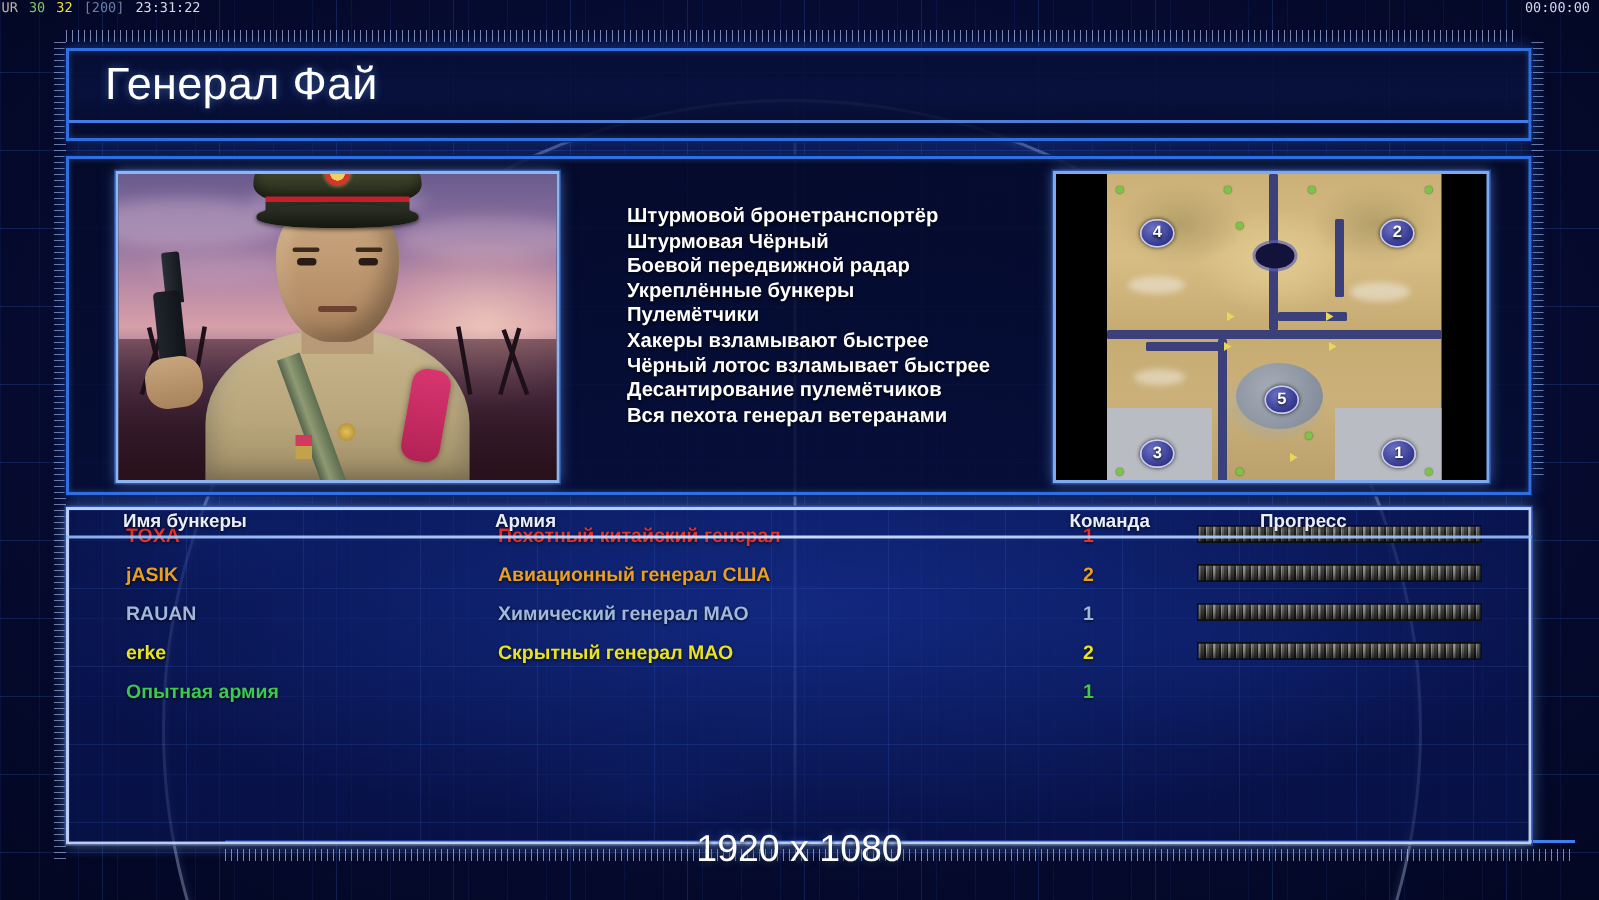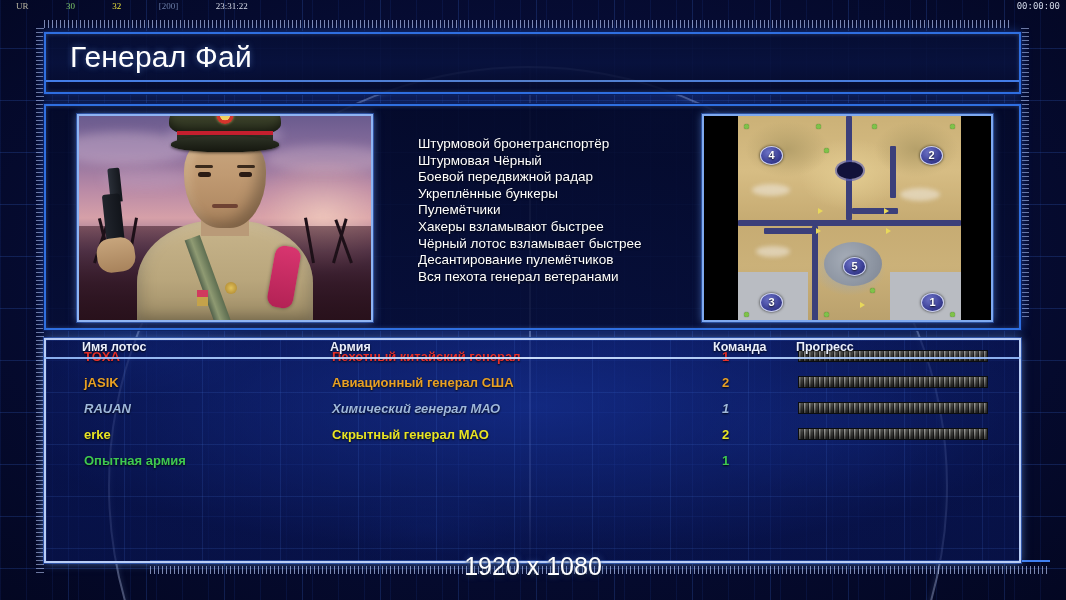--- a/index.html
+++ b/index.html
@@ -68,21 +68,21 @@
   
   .topbar {
     position: absolute; left: 0; top: 0;
     width: 1066px; height: 13px;
     font-family: "DejaVu Sans Mono", monospace;
     font-size: 9px; line-height: 13px;
     letter-spacing: 0px;
     white-space: nowrap;
     z-index: 40;
   }
-  .topbar .seg { padding: 0 16px; font-family: Liberation Serif, serif; }
+  .topbar .seg { padding: 0 1px; }
   .c-ur    { color: #b9b5a0; }
   .c-g1    { color: #7ec86a; }
   .c-g2    { color: #e8e03a; }
   .c-br    { color: #6c7ea8; }
   .c-time  { color: #d8dce8; }
   .topbar-right {
     position: absolute; right: 6px; top: 0;
     font-family: "DejaVu Sans Mono", monospace;
     font-size: 9px; line-height: 13px;
     color: #cfd6e6;
@@ -309,21 +309,21 @@
   .ability-list {
     position: absolute; left: 372px; top: 30px;
     width: 300px;
     z-index: 3;
   }
   .ability-list li {
     list-style: none;
     font-size: 13.5px;
     line-height: 16.6px;
     color: #ffffff;
-    font-weight: 400;
+    font-weight: 700;
     text-shadow: 0 1px 2px rgba(0,0,0,0.85);
     white-space: nowrap;
   }
 
   
   .minimap-frame {
     position: absolute; left: 656px; top: 8px;
     width: 291px; height: 208px;
     border: 2px solid #7fa9ef;
     box-shadow: 0 0 8px rgba(110,165,255,0.55), 0 0 0 1px #17367f;
@@ -409,21 +409,21 @@
   .thead span {
     position: absolute;
     font-size: 12.5px; font-weight: 700;
     color: #e9eefc;
     text-shadow: 0 1px 2px rgba(0,0,0,0.9);
     top: 2px;
   }
   .th-name { left: 38px; }
   .th-army { left: 286px; }
   .th-team { left: 669px; }
-  .th-prog { left: 752px; }
+  .th-prog { left: 796px; }
   .thead-rule {
     position: absolute; left: 44px; top: 357px; width: 977px; height: 2px;
     background: linear-gradient(to right, rgba(150,190,255,0.9), rgba(210,228,255,0.95), rgba(150,190,255,0.9));
     z-index: 21;
   }
 
   .row {
     position: absolute; left: 0; width: 100%; height: 26px;
     z-index: 22;
   }
@@ -581,21 +581,21 @@
           <div class="mm-start" style="left: 56px; top: 30px;">4</div>
           <div class="mm-start" style="left: 216px; top: 30px;">2</div>
           <div class="mm-start" style="left: 139px; top: 141px;">5</div>
           <div class="mm-start" style="left: 56px; top: 177px;">3</div>
           <div class="mm-start" style="left: 217px; top: 177px;">1</div>
         </div>
     </div>
   </div>
 
   <div class="thead">
-    <span class="th-name">Имя лотос</span>
+    <span class="th-name">Имя бункеры</span>
     <span class="th-army">Армия</span>
     <span class="th-team">Команда</span>
     <span class="th-prog">Прогресс</span>
   </div>
   <div class="thead-rule"></div>
 
   <div class="panel panel-list">
     <div class="list-inner"></div>
     <div id="rows">
         <div class="row" style="top: 4px;">
@@ -603,21 +603,21 @@
           <span class="parmy" style="color: rgb(232, 48, 42);">Пехотный китайский генерал</span>
           <span class="pteam" style="color: rgb(232, 48, 42);">1</span>
           <div class="pbar" style="width: 190px;"></div>
         </div>
         <div class="row" style="top: 30px;">
           <span class="pname" style="color: rgb(232, 160, 36);">jASIK</span>
           <span class="parmy" style="color: rgb(232, 160, 36);">Авиационный генерал США</span>
           <span class="pteam" style="color: rgb(232, 160, 36);">2</span>
           <div class="pbar" style="width: 190px;"></div>
         </div>
-        <div class="row" style="top: 56px; font-style: italic;">
+        <div class="row" style="top: 56px;">
           <span class="pname" style="color: rgb(159, 184, 220);">RAUAN</span>
           <span class="parmy" style="color: rgb(159, 184, 220);">Химический генерал МАО</span>
           <span class="pteam" style="color: rgb(159, 184, 220);">1</span>
           <div class="pbar" style="width: 190px;"></div>
         </div>
         <div class="row" style="top: 82px;">
           <span class="pname" style="color: rgb(232, 228, 36);">erke</span>
           <span class="parmy" style="color: rgb(232, 228, 36);">Скрытный генерал МАО</span>
           <span class="pteam" style="color: rgb(232, 228, 36);">2</span>
           <div class="pbar" style="width: 190px;"></div>

